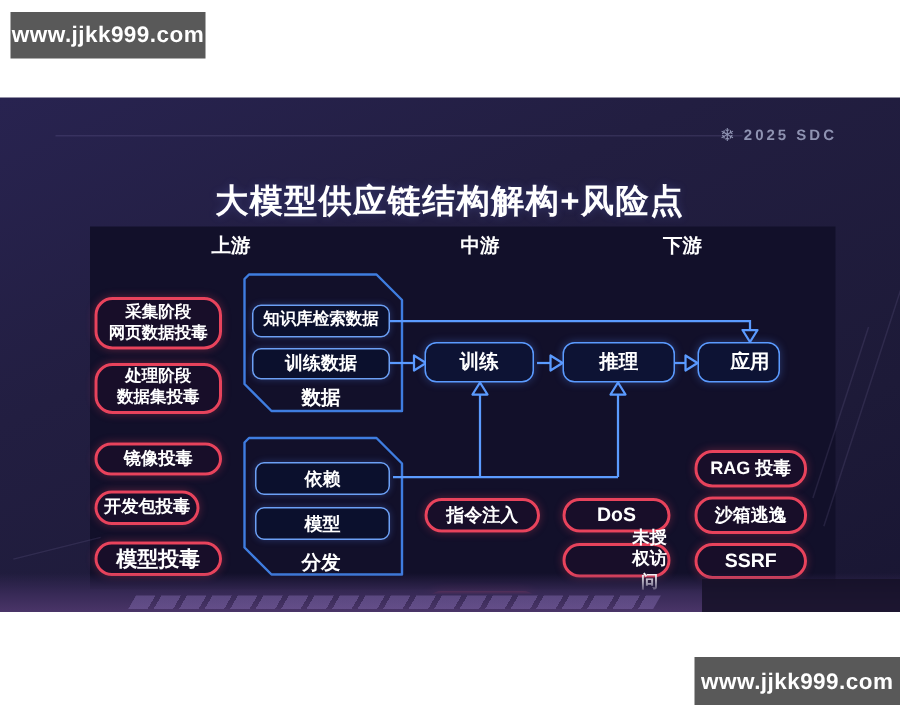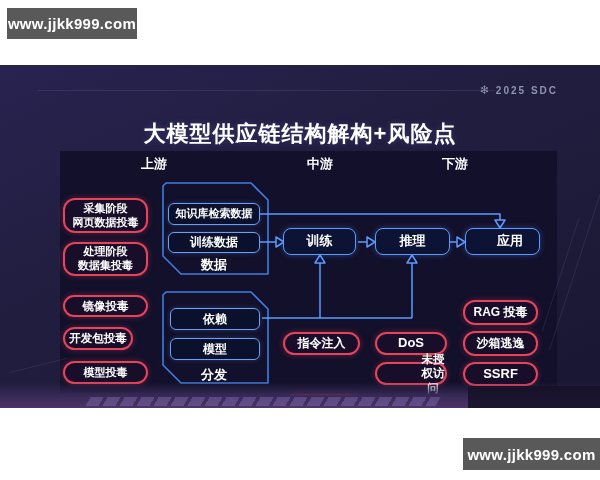--- a/index.html
+++ b/index.html
@@ -48,34 +48,34 @@
   .grouplabel { position:absolute; text-align:center; color:#fff; font-weight:bold;
     font-size:13px;font-family:Liberation Serif, serif; }
 
   .pre { white-space:pre-line; }
 
   
   #lb1 { left:63px; top:133px; width:85px; height:35px; font-size:11px; }
   #lb2 { left:63px; top:177px; width:85px; height:34px; font-size:11px; }
   #lb3 { left:63px; top:230px; width:85px; height:22px; font-size:11.5px; }
   #lb4 { left:63px; top:262px; width:70px; height:23px; font-size:11.5px; }
-  #lb5 { left:63px; top:296px; width:85px; height:23px; font-size:11px; }
+  #lb5 { left:63px; top:296px; width:85px; height:23px; font-size:14px; }
 
   
   #hb1 { left:168px; top:138px; width:92px; height:22px; font-size:11px; }
   #hb2 { left:168px; top:167px; width:92px; height:21px; font-size:12px; }
   #lbl-data { left:168px; top:191px; width:92px; }
   #hb3 { left:170px; top:243px; width:90px; height:22px; font-size:12px; }
   #hb4 { left:170px; top:273px; width:90px; height:22px; font-size:12px; }
   #lbl-dist { left:168px; top:301px; width:92px; }
 
   
   #fb1 { left:283px; top:163px; width:73px; height:27px; }
   #fb2 { left:375px; top:163px; width:75px; height:27px; }
-  #fb3 { left:465px; top:163px; width:75px; height:27px;padding-left:15px; }
+  #fb3 { left:465px; top:163px; width:55px; height:27px;padding-left:15px; }
 
   
   #mr1 { left:283px; top:267px; width:77px; height:23px; font-size:12px; }
   #mr2 { left:375px; top:267px; width:72px; height:23px; font-size:13px; }
   #mr3 { left:283px; top:297px; width:77px; height:23px; font-size:17px;margin-top:32px; }
   #mr4 { left:375px; top:297px; width:72px; height:23px; font-size:11.5px;padding-left:44px; }
 
   
   #rr1 { left:463px; top:235px; width:75px; height:25px; font-size:12px; }
   #rr2 { left:463px; top:266px; width:75px; height:25px; font-size:12px; }

